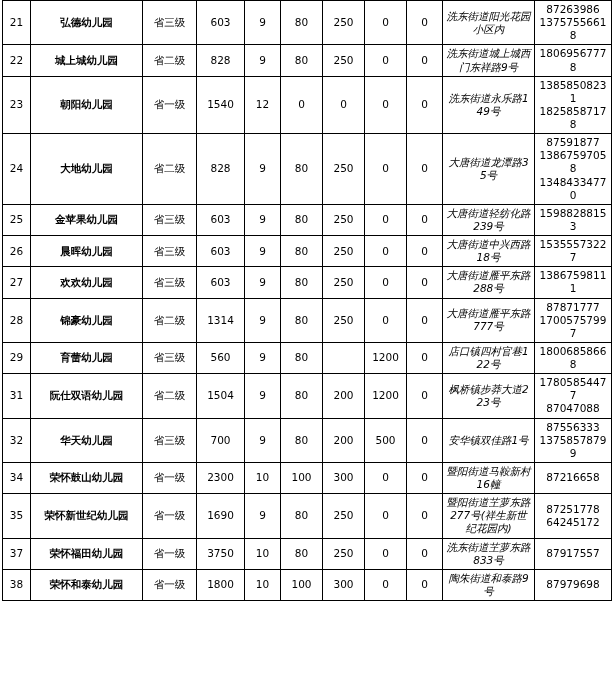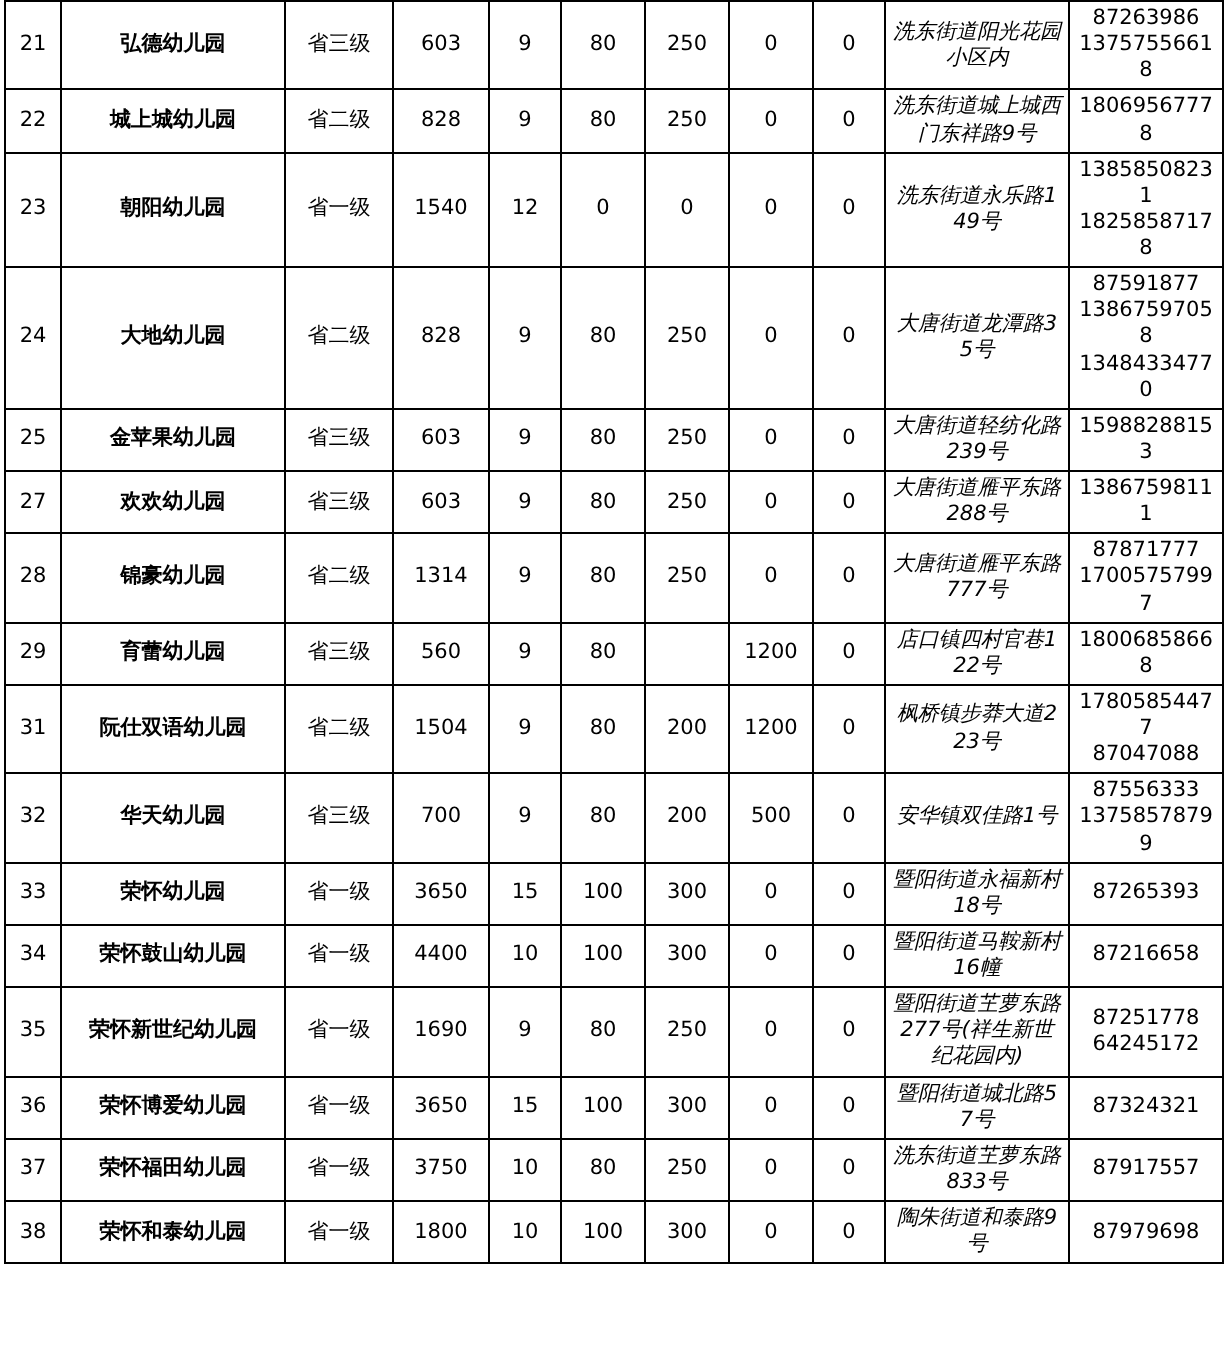--- a/index.html
+++ b/index.html
@@ -125,20 +125,33 @@
           <td class="c-num1">603</td>
           <td class="c-num2">9</td>
           <td class="c-num3">80</td>
           <td class="c-num4">250</td>
           <td class="c-num5">0</td>
           <td class="c-num6">0</td>
           <td class="c-addr">大唐街道轻纺化路239号</td>
           <td class="c-phone">15988288153</td>
         </tr>
         <tr>
+          <td class="c-idx">26</td>
+          <td class="c-name">晨晖幼儿园</td>
+          <td class="c-level">省三级</td>
+          <td class="c-num1">603</td>
+          <td class="c-num2">9</td>
+          <td class="c-num3">80</td>
+          <td class="c-num4">250</td>
+          <td class="c-num5">0</td>
+          <td class="c-num6">0</td>
+          <td class="c-addr">大唐街道中兴西路18号</td>
+          <td class="c-phone">15355573227</td>
+        </tr>
+        <tr>
           <td class="c-idx">27</td>
           <td class="c-name">欢欢幼儿园</td>
           <td class="c-level">省三级</td>
           <td class="c-num1">603</td>
           <td class="c-num2">9</td>
           <td class="c-num3">80</td>
           <td class="c-num4">250</td>
           <td class="c-num5">0</td>
           <td class="c-num6">0</td>
           <td class="c-addr">大唐街道雁平东路288号</td>
@@ -199,37 +212,24 @@
           <td class="c-num4">200</td>
           <td class="c-num5">500</td>
           <td class="c-num6">0</td>
           <td class="c-addr">安华镇双佳路1号</td>
           <td class="c-phone">
             <span class="phone-line">87556333</span>
             <span class="phone-line">13758578799</span>
           </td>
         </tr>
         <tr>
-          <td class="c-idx">33</td>
-          <td class="c-name">荣怀幼儿园</td>
-          <td class="c-level">省一级</td>
-          <td class="c-num1">3650</td>
-          <td class="c-num2">15</td>
-          <td class="c-num3">100</td>
-          <td class="c-num4">300</td>
-          <td class="c-num5">0</td>
-          <td class="c-num6">0</td>
-          <td class="c-addr">暨阳街道永福新村18号</td>
-          <td class="c-phone">87265393</td>
-        </tr>
-        <tr>
           <td class="c-idx">34</td>
           <td class="c-name">荣怀鼓山幼儿园</td>
           <td class="c-level">省一级</td>
-          <td class="c-num1">4400</td>
+          <td class="c-num1">2300</td>
           <td class="c-num2">10</td>
           <td class="c-num3">100</td>
           <td class="c-num4">300</td>
           <td class="c-num5">0</td>
           <td class="c-num6">0</td>
           <td class="c-addr">暨阳街道马鞍新村16幢</td>
           <td class="c-phone">87216658</td>
         </tr>
         <tr>
           <td class="c-idx">35</td>
@@ -239,33 +239,20 @@
           <td class="c-num2">9</td>
           <td class="c-num3">80</td>
           <td class="c-num4">250</td>
           <td class="c-num5">0</td>
           <td class="c-num6">0</td>
           <td class="c-addr">暨阳街道芏萝东路277号(祥生新世纪花园内)</td>
           <td class="c-phone">
             <span class="phone-line">87251778</span>
             <span class="phone-line">64245172</span>
           </td>
-        </tr>
-        <tr>
-          <td class="c-idx">36</td>
-          <td class="c-name">荣怀博爱幼儿园</td>
-          <td class="c-level">省一级</td>
-          <td class="c-num1">3650</td>
-          <td class="c-num2">15</td>
-          <td class="c-num3">100</td>
-          <td class="c-num4">300</td>
-          <td class="c-num5">0</td>
-          <td class="c-num6">0</td>
-          <td class="c-addr">暨阳街道城北路57号</td>
-          <td class="c-phone">87324321</td>
         </tr>
         <tr>
           <td class="c-idx">37</td>
           <td class="c-name">荣怀福田幼儿园</td>
           <td class="c-level">省一级</td>
           <td class="c-num1">3750</td>
           <td class="c-num2">10</td>
           <td class="c-num3">80</td>
           <td class="c-num4">250</td>
           <td class="c-num5">0</td>

